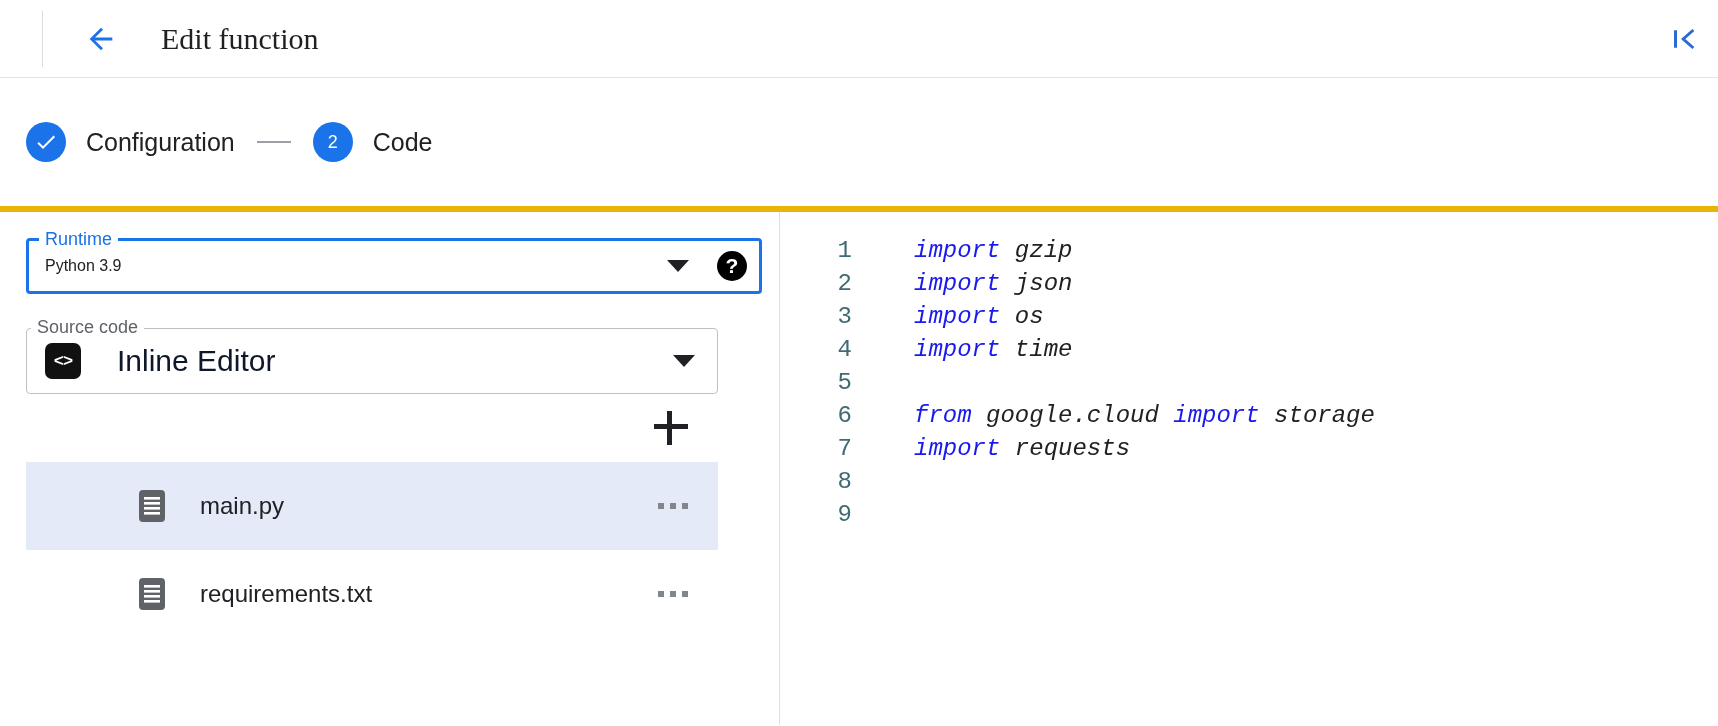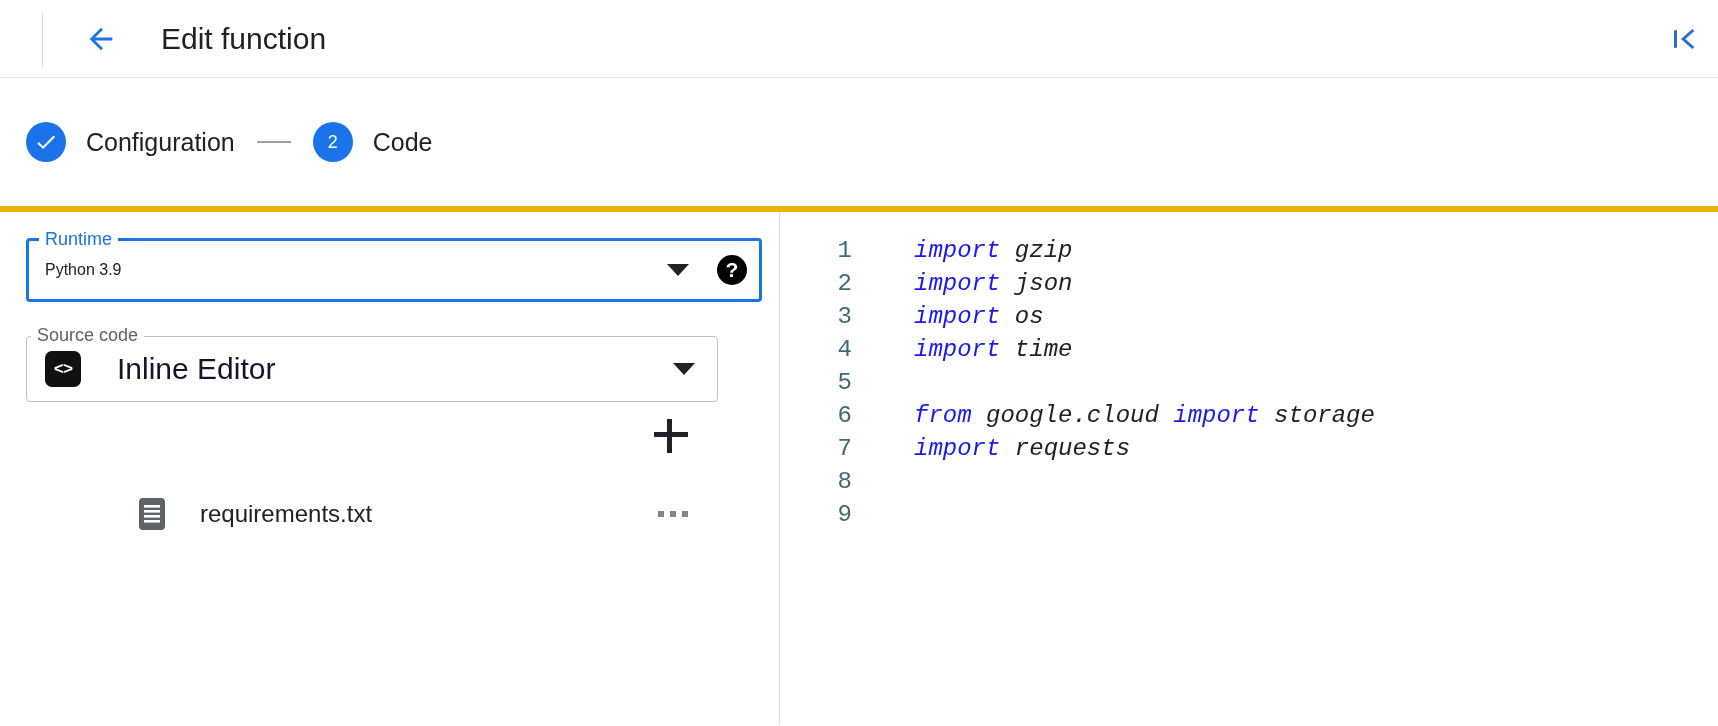--- a/index.html
+++ b/index.html
@@ -44,20 +44,21 @@
     width: 40px; height: 40px;
     display: flex; align-items: center; justify-content: center;
     cursor: pointer;
   }
   .page-title {
     font-size: 30px;
     font-weight: 400;
     color: #202124;
     margin-left: 40px;
     white-space: nowrap;
+    font-family: Liberation Serif, serif;
   }
   .collapse-btn {
     position: absolute;
     right: 14px; top: 50%;
     transform: translateY(-50%);
     width: 40px; height: 40px;
     display: flex; align-items: center; justify-content: center;
     cursor: pointer;
   }
 
@@ -108,21 +109,21 @@
     position: relative;
     border-left: 1px solid #e0e0e0;
     margin-left: -1px;
   }
 
   
   .field {
     position: relative;
     border: 1px solid #bdc1c6;
     border-radius: 4px;
-    height: 64px;
+    height: 56px;
     display: flex;
     align-items: center;
     padding: 0 14px 0 18px;
     background: #fff;
   }
   .field.focused {
     border: 3px solid #1a73e8;
     padding: 0 12px 0 16px;
   }
   .field-legend {
@@ -346,20 +347,37 @@
         <span class="caret-down"></span>
       </div>
     </div>
 
     <div class="add-row">
       <span class="plus-icon"></span>
     </div>
 
     <div class="file-list">
 
+      <div class="file-row selected">
+        <span class="file-icon">
+          <svg viewBox="0 0 28 34" width="28" height="34" aria-hidden="true">
+            <rect x="1" y="1" width="26" height="32" rx="4" fill="#5f6368"></rect>
+            <rect x="6" y="8" width="16" height="2.6" fill="#ffffff"></rect>
+            <rect x="6" y="13" width="16" height="2.6" fill="#ffffff"></rect>
+            <rect x="6" y="18" width="16" height="2.6" fill="#ffffff"></rect>
+            <rect x="6" y="23" width="16" height="2.6" fill="#ffffff"></rect>
+          </svg>
+        </span>
+        <span class="file-name">main.py</span>
+        <span class="dots-menu">
+            <i></i>
+            <i></i>
+            <i></i>
+          </span>
+      </div>
 
       <div class="file-row">
         <span class="file-icon">
           <svg viewBox="0 0 28 34" width="28" height="34" aria-hidden="true">
             <rect x="1" y="1" width="26" height="32" rx="4" fill="#5f6368"></rect>
             <rect x="6" y="8" width="16" height="2.6" fill="#ffffff"></rect>
             <rect x="6" y="13" width="16" height="2.6" fill="#ffffff"></rect>
             <rect x="6" y="18" width="16" height="2.6" fill="#ffffff"></rect>
             <rect x="6" y="23" width="16" height="2.6" fill="#ffffff"></rect>
           </svg>

